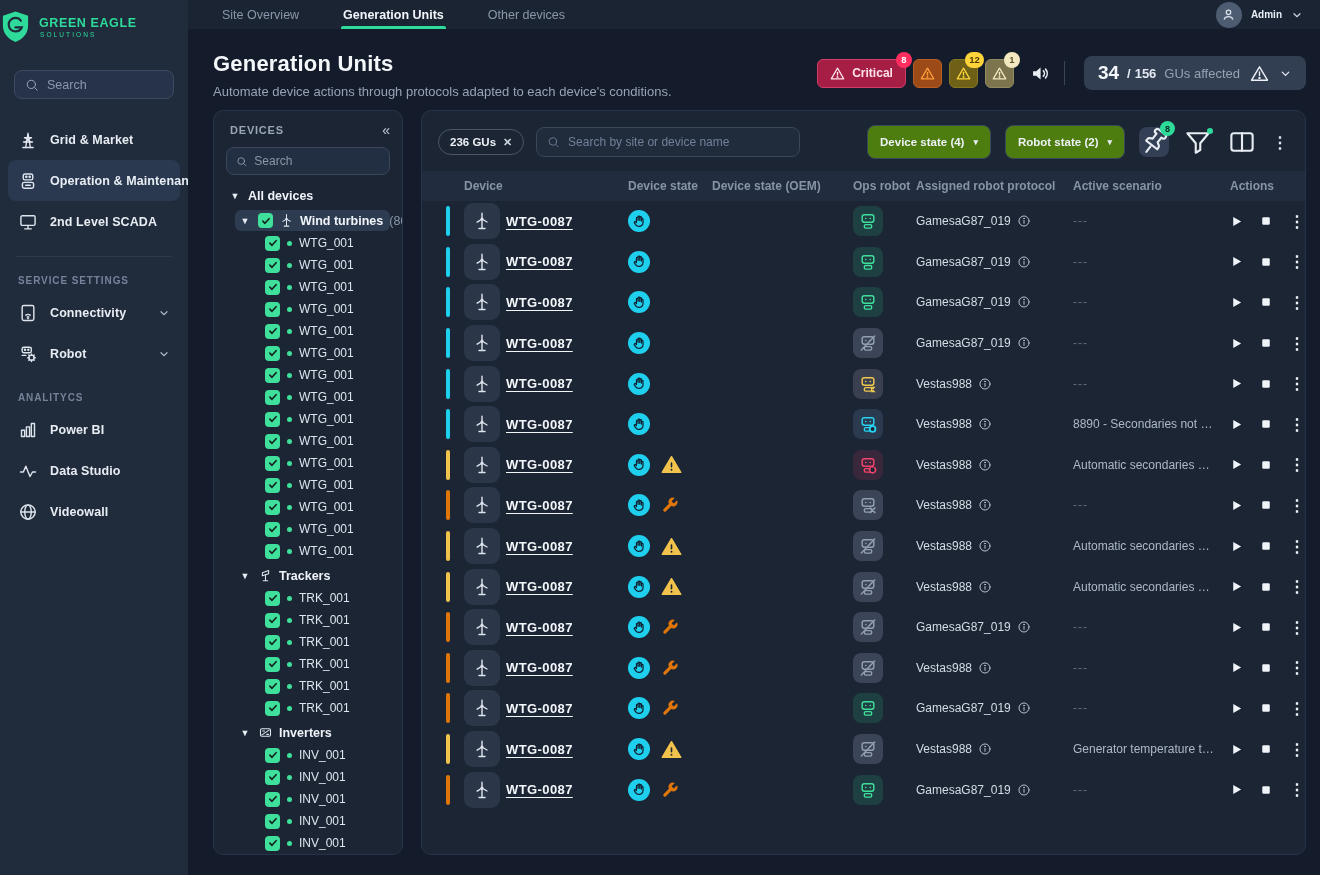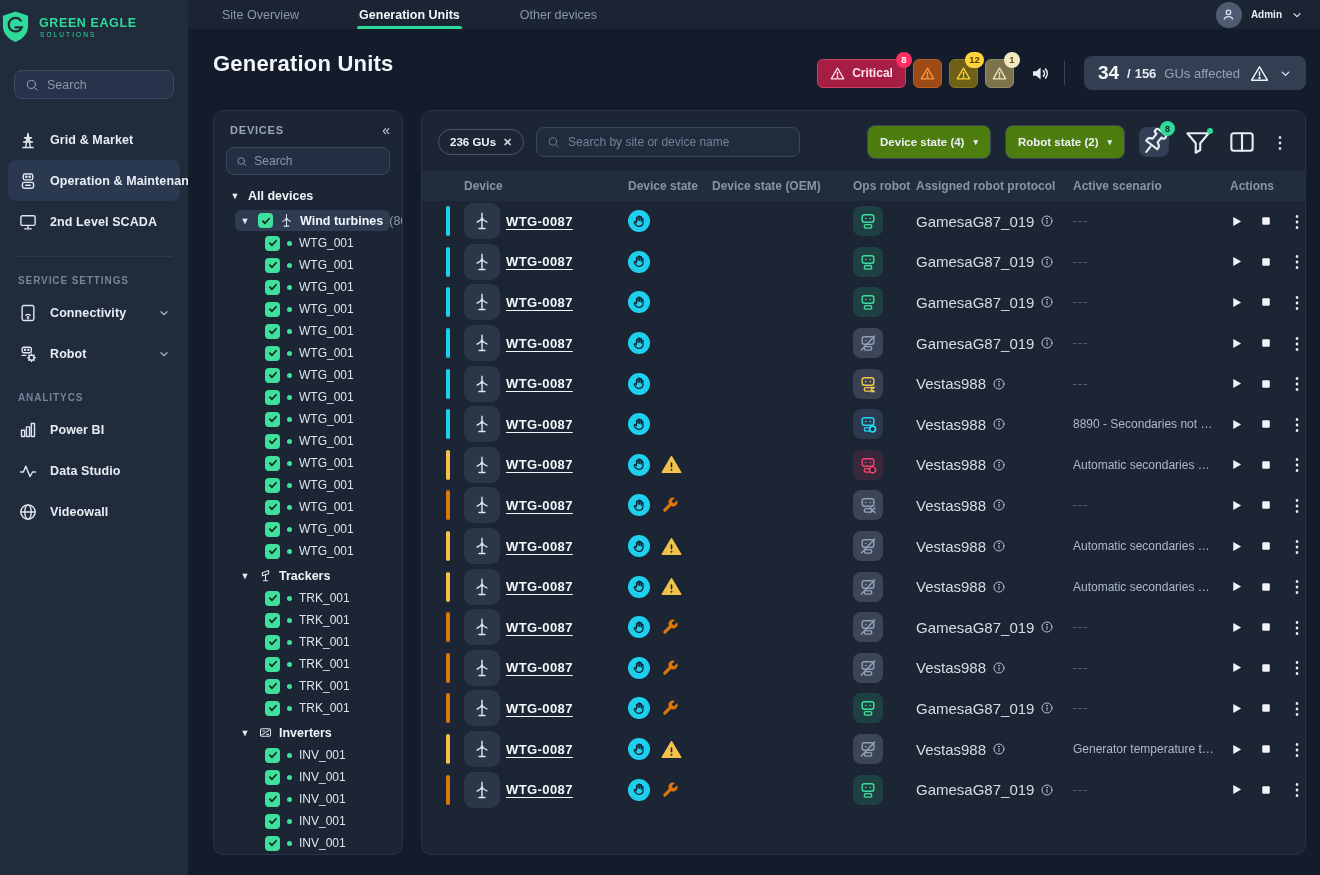--- a/index.html
+++ b/index.html
@@ -27,21 +27,21 @@
   .side-item .chev { margin-left:auto; color:#aeb8c6; }
   .side-icon { width:20px; height:20px; color:#dfe5ee; flex:0 0 auto; }
   .side-divider { height:1px; background:#2e394b; margin:14px 8px 0 8px; }
   .side-heading { color:#76829a; font-size:10px; font-weight:bold; letter-spacing:.9px; padding:18px 10px 6px 10px; }
 
   
   .right-col { flex:1; display:flex; flex-direction:column; height:100%; }
 
   
   .topbar { height:50px; background:#1a2433; display:flex; align-items:stretch; padding:0 24px 0 34px; }
-  .tabs { display:flex; gap:60px; }
+  .tabs { display:flex; gap:44px; }
   .tab { display:flex; align-items:center; position:relative; color:#8b97a9; font-size:12.5px; cursor:pointer; }
   .tab.active { color:#f2f6fa; font-weight:bold; }
   .tab.active::after { content:""; position:absolute; left:-2px; right:-2px; bottom:0; height:3px; background:#2edb9b; border-radius:2px 2px 0 0; }
   .user { margin-left:auto; display:flex; align-items:center; gap:9px; cursor:pointer; }
   .avatar { width:26px; height:26px; border-radius:50%; background:#4e5c72; display:flex; align-items:center; justify-content:center; color:#dbe2ec; }
   .user .uname { font-size:10px; font-weight:bold; }
   .user .chev { color:#cdd5e0; }
 
   
   .main { flex:1; background:#141c2b; padding:0 21px 20px 25px; display:flex; flex-direction:column; }
@@ -131,21 +131,21 @@
   .state-warning svg { width:21px; height:21px; }
   .state-wrench svg { width:18px; height:18px; }
   .oem { font-size:12px; color:#c9d1dc; }
   .robot-tile { width:30px; height:30px; border-radius:8px; display:flex; align-items:center; justify-content:center; }
   .robot-tile svg { width:20px; height:20px; }
   .rb-online { background:rgba(63,224,156,.15); }
   .rb-disabled, .rb-disconnected { background:#3c4557; }
   .rb-waiting { background:#3a4050; }
   .rb-syncing { background:#2c3a50; }
   .rb-error { background:rgba(244,67,108,.14); }
-  .protocol { display:flex; align-items:center; gap:6px; font-size:15px; color:#d6dce5; white-space:nowrap; }
+  .protocol { display:flex; align-items:center; gap:6px; font-size:12px; color:#d6dce5; white-space:nowrap; }
   .protocol .info { color:#b9c2cf; }
   .scenario { font-size:12px; color:#aeb8c6; white-space:nowrap; overflow:hidden; text-overflow:ellipsis; padding-right:8px; }
   .scenario.empty { color:#5f6b7d; letter-spacing:1px; }
   .actions { display:flex; align-items:center; gap:17px; padding-left:7px; }
   .act { cursor:pointer; color:#f0f4f9; display:flex; align-items:center; }
 </style>
 </head>
 <body>
 
 <aside class="sidebar">
@@ -291,20 +291,21 @@
             <path d="M6 9.5l6 6 6-6"></path>
           </svg>
         </span>
     </div>
   </header>
 
   <main class="main">
     <div class="page-head">
       <div>
         <div class="page-title">Generation Units</div>
+        <div class="page-sub">Automate device actions through protocols adapted to each device's conditions.</div>
       </div>
       <div class="alerts">
         <div class="alert-btn alert-critical">
           <span>
               <svg width="15" height="15" viewBox="0 0 24 24" fill="none" stroke="currentColor" stroke-width="2" stroke-linejoin="round">
                 <path d="M12 3.5L22 20.5H2z"></path>
                 <path d="M12 10v4.5" stroke-linecap="round"></path>
                 <circle cx="12" cy="17.6" r="0.6" fill="currentColor"></circle>
               </svg>
             </span>

